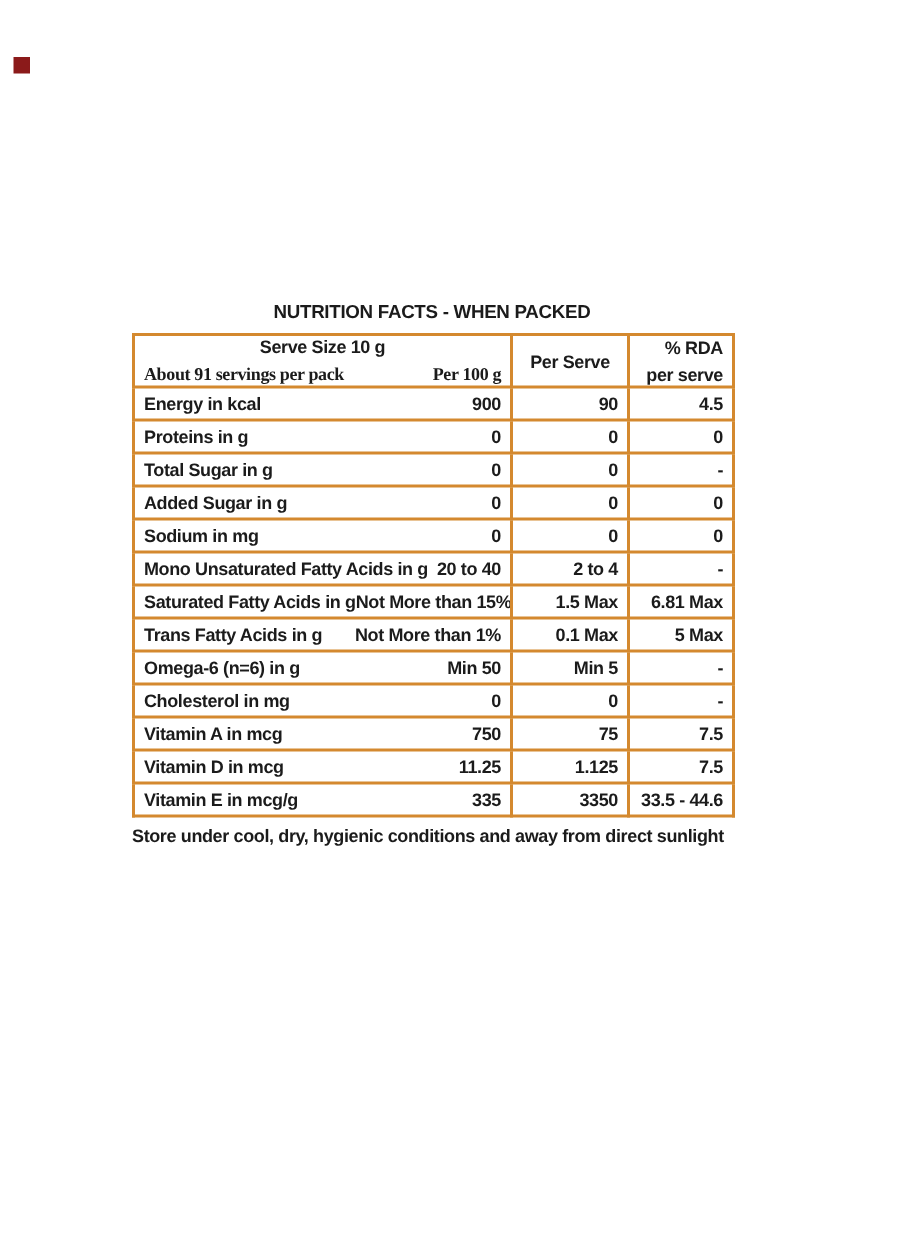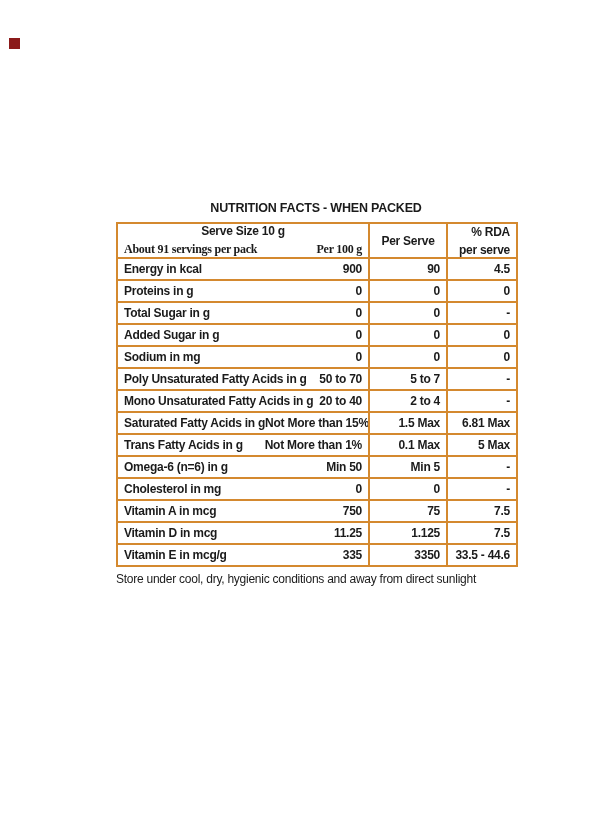--- a/index.html
+++ b/index.html
@@ -10,21 +10,21 @@
   html,body{margin:0;padding:0;}
   body{
     width:600px;height:822px;background:#ffffff;position:relative;
     font-family:"Liberation Sans","DejaVu Sans",sans-serif;color:var(--text);
     overflow:hidden;
   }
   .corner-mark{
     position:absolute;left:9px;top:38px;width:11px;height:11px;background:var(--mark);
   }
   .label-wrap{
-    position:absolute;left:116px;top:201px;width:400px;
+    position:absolute;left:88px;top:201px;width:400px;
   }
   .title{
     text-align:center;font-size:12.5px;font-weight:700;letter-spacing:-0.2px;
     margin:0 0 7px 0;color:var(--text);
   }
   table.nutrition{
     width:400px;table-layout:fixed;border-collapse:collapse;
   }
   table.nutrition td,table.nutrition th{
     border:2px solid var(--border);
@@ -41,21 +41,21 @@
   .hdr-cell2{text-align:center;vertical-align:bottom;padding-bottom:3px;}
   .hdr-cell3{text-align:right;vertical-align:top;padding:2px 6px;}
   .hdr-cell3 span{display:block;}
   .hdr-cell3 .l2{margin-top:4px;}
   td.c1{padding-left:5px;}
   td.c1 .cellflex{display:flex;justify-content:space-between;align-items:flex-start;}
   td.val,td.c2,td.c3{text-align:right;}
   td.c2{padding-right:9px;}
   td.c3{padding-right:6px;}
   .footer-note{
-    margin-top:5px;font-size:12px;font-weight:400;letter-spacing:-0.25px;color:var(--text);
+    margin-top:5px;font-size:12px;font-weight:700;letter-spacing:-0.25px;color:var(--text);
     text-align:left;
   }
 </style>
 </head>
 <body>
 
 <div class="corner-mark"></div>
 
 <div class="label-wrap">
   <div class="title">NUTRITION FACTS - WHEN PACKED</div>
@@ -129,30 +129,20 @@
               <span>Sodium in mg</span>
               <span>0</span>
             </span>
           </td>
           <td class="c2">0</td>
           <td class="c3">0</td>
         </tr>
         <tr>
           <td class="c1">
             <span class="cellflex">
-              <span>Poly Unsaturated Fatty Acids in g</span>
-              <span>50 to 70</span>
-            </span>
-          </td>
-          <td class="c2">5 to 7</td>
-          <td class="c3">-</td>
-        </tr>
-        <tr>
-          <td class="c1">
-            <span class="cellflex">
               <span>Mono Unsaturated Fatty Acids in g</span>
               <span>20 to 40</span>
             </span>
           </td>
           <td class="c2">2 to 4</td>
           <td class="c3">-</td>
         </tr>
         <tr>
           <td class="c1">
             <span class="cellflex">

